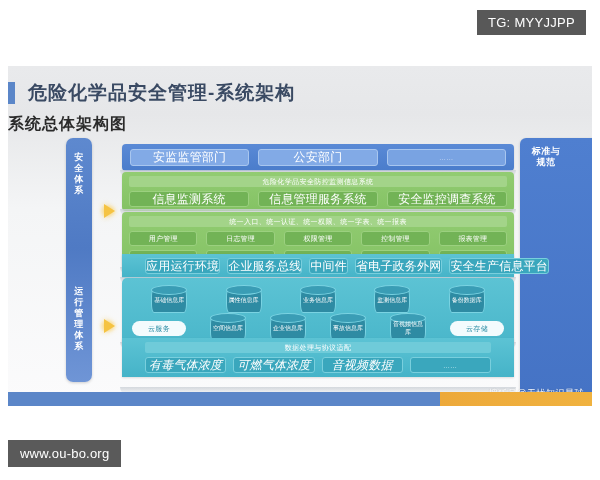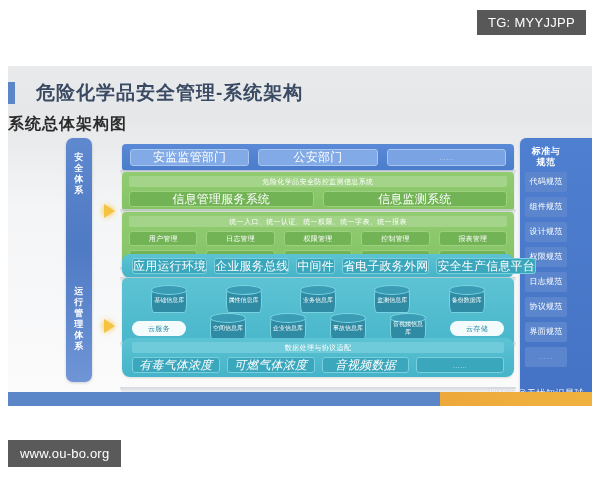--- a/index.html
+++ b/index.html
@@ -26,21 +26,21 @@
     padding:6px 12px;
   }
 
   
   .slide{
     position:absolute;left:8px;top:66px;width:584px;height:340px;
     background:linear-gradient(180deg,#e9eaec 0%,#e6e7e9 14%,#f4f5f6 42%,#fbfbfc 100%);
     overflow:hidden;
   }
   .slide-title{
-    position:absolute;left:28px;top:14px;
+    position:absolute;left:20px;top:14px;
     font-size:19px;font-weight:bold;color:#3a4a63;letter-spacing:1px;
     white-space:nowrap;
   }
   .title-bar{
     position:absolute;left:0px;top:16px;width:7px;height:22px;background:#5b86c8;
   }
   .diagram-title{
     position:absolute;left:0;top:48px;width:584px;text-align:left;
     font-size:16px;font-weight:bold;color:#2b2b2b;letter-spacing:1px;
   }
@@ -136,21 +136,21 @@
   }
   .green-row{display:flex;gap:9px;}
   .green-row .chip{
     flex:1;height:14px;background:#72b356;border:1px solid #9bd07f;
   }
   .green-row.small .chip{height:13px;font-size:7px;}
 
   
   .band-cyan{
     background:linear-gradient(180deg,#5cc3d4 0%,#45b3c8 100%);
-    border-radius:8px;padding:4px 10px;
+    border-radius:0;padding:4px 23px;
     box-shadow:0 1px 2px rgba(0,0,0,.12);
   }
   .cyan-head{
     height:11px;background:#6fcbd9;border-radius:2px;
     color:#ffffff;font-size:7px;line-height:11px;text-align:center;letter-spacing:.4px;
     margin-bottom:4px;
   }
   .cyan-row{display:flex;gap:7px;}
   .cyan-row .chip{
     flex:1;height:14px;background:#3aa7bd;border:1px solid #79cfdd;
@@ -232,51 +232,42 @@
     <div class="arrow-glow" style="left:91px;top:138px;"></div>
     <div class="arrow" style="left:96px;top:138px;"></div>
     <div class="arrow-glow" style="left:91px;top:253px;"></div>
     <div class="arrow" style="left:96px;top:253px;"></div>
 
     <div class="std">
       <div class="std-head">
           <div>标准与</div>
           <div>规范</div>
         </div>
-      <div class="std-list">
-        <div class="std-item">代码规范</div>
-        <div class="std-item">组件规范</div>
-        <div class="std-item">设计规范</div>
-        <div class="std-item">权限规范</div>
-        <div class="std-item">日志规范</div>
-        <div class="std-item">协议规范</div>
-        <div class="std-item">界面规范</div>
-        <div class="std-item dim">……</div>
-      </div>
     </div>
 
     <div class="lay-label" style="top:84px;">用户接入</div>
     <div class="lead" style="top:90px;"></div>
     <div class="slab" style="top:78px;">
       <div class="band-blue">
         <div class="chip">安监监管部门</div>
         <div class="chip">公安部门</div>
         <div class="chip dim">……</div>
       </div>
       <div class="shade" style="top:26px;"></div>
     </div>
 
     <div class="lay-label" style="top:116px;">应用层</div>
     <div class="lead" style="top:122px;"></div>
     <div class="slab" style="top:106px;">
       <div class="band-green">
         <div class="green-head">危险化学品安全防控监测信息系统</div>
         <div class="green-row">
+          <div class="chip">信息监测系统</div>
           <div class="chip">信息管理服务系统</div>
-          <div class="chip">信息监测系统</div>
+          <div class="chip">安全监控调查系统</div>
         </div>
       </div>
       <div class="shade" style="top:37px;"></div>
     </div>
 
     <div class="lay-label" style="top:155px;">应用服务层</div>
     <div class="lead" style="top:161px;"></div>
     <div class="slab" style="top:146px;">
       <div class="band-green">
         <div class="green-head">统一入口、统一认证、统一权限、统一字表、统一报表</div>

